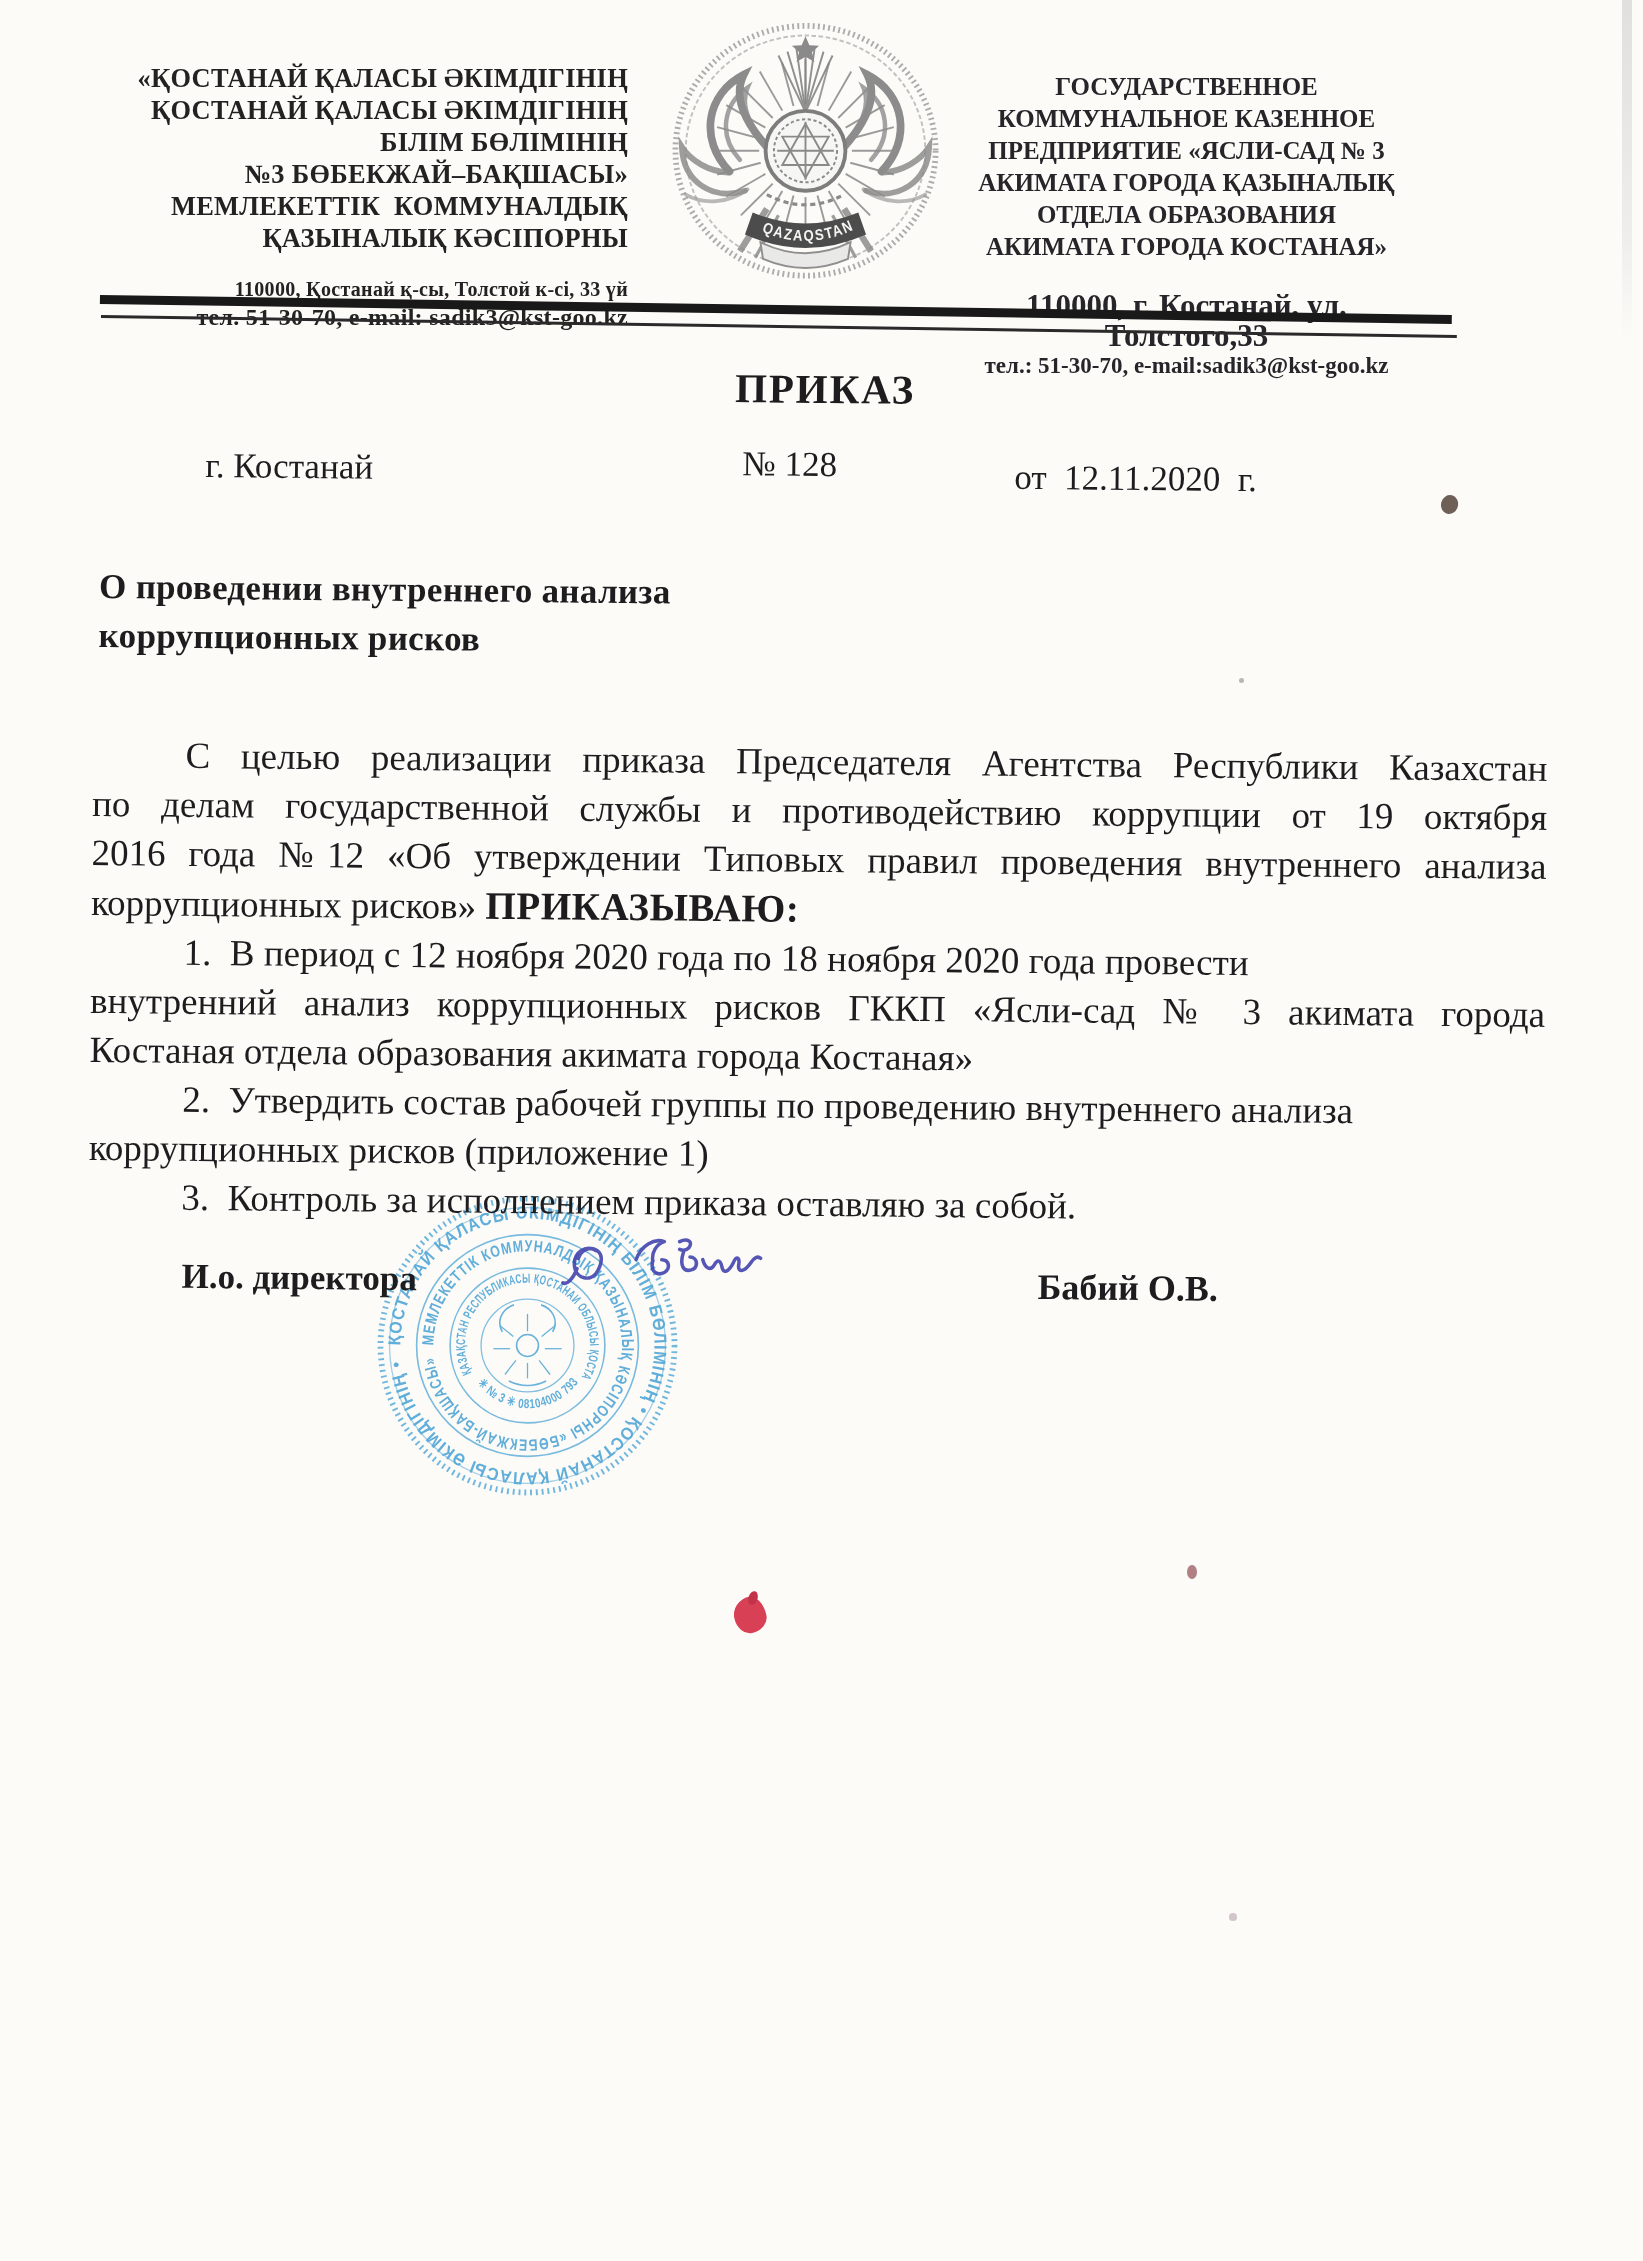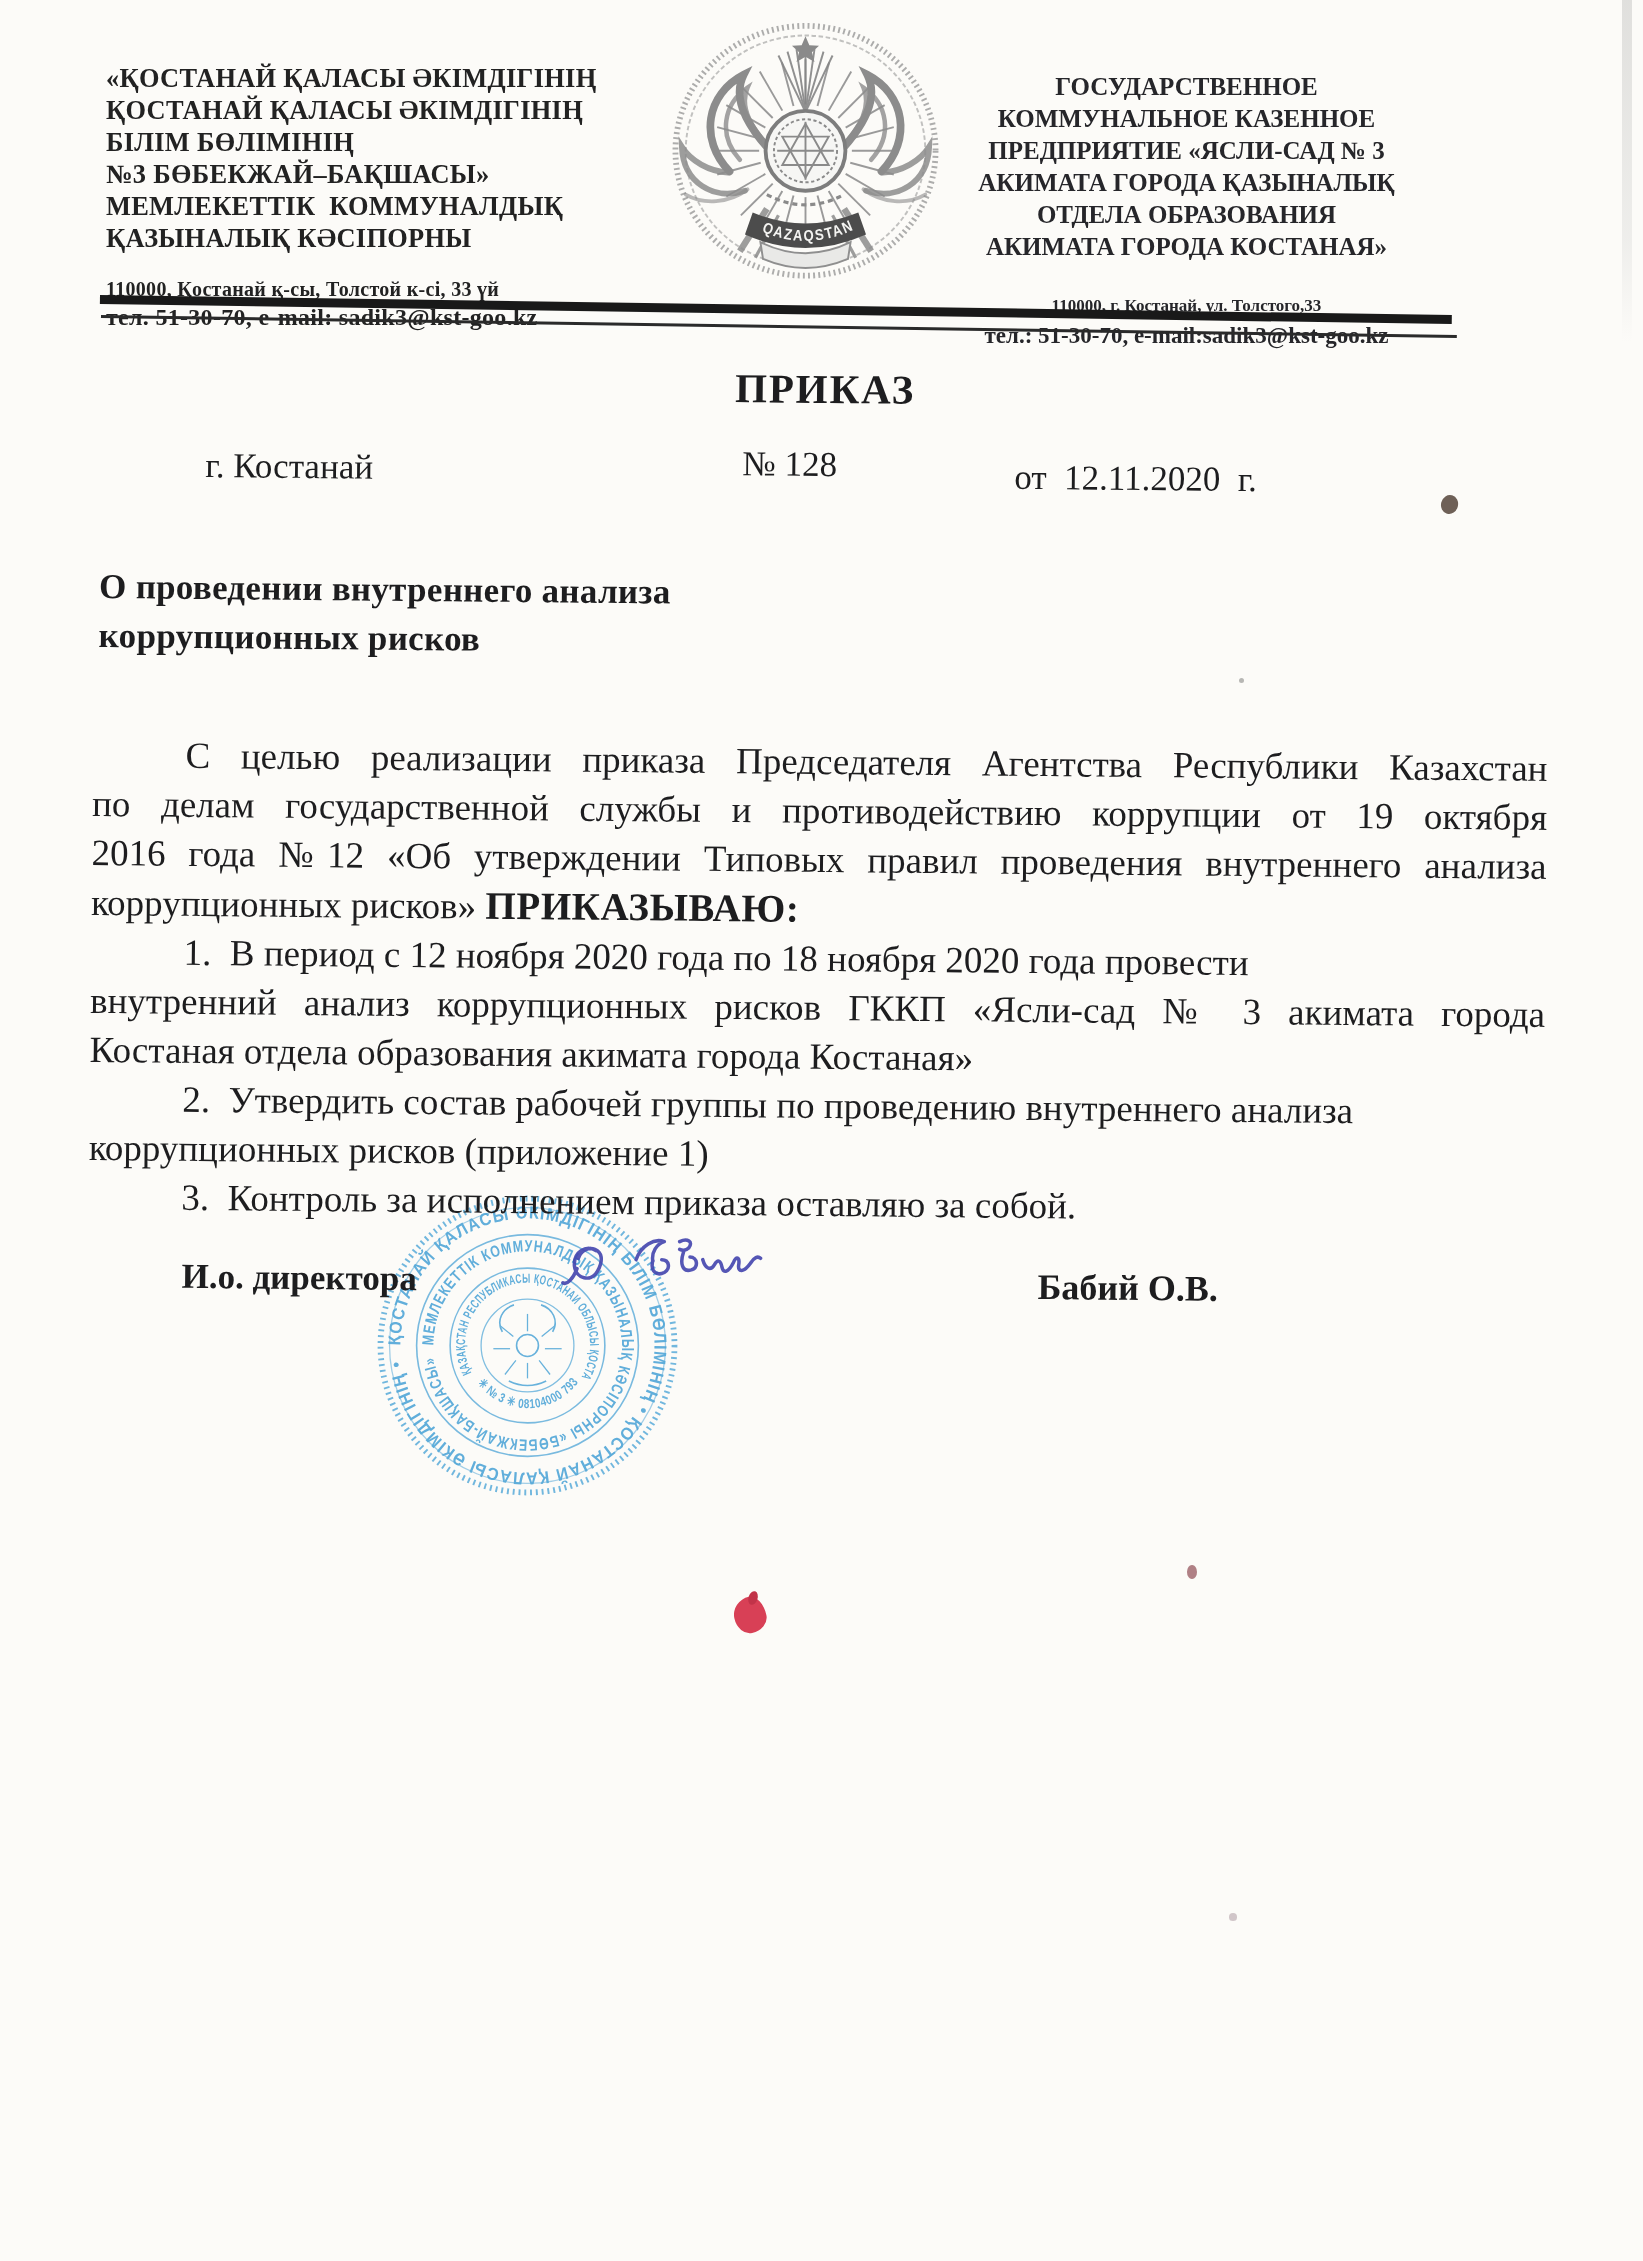--- a/index.html
+++ b/index.html
@@ -7,31 +7,31 @@
     position:relative;
     width:1644px;height:2261px;
     background:#fcfbf8;
     overflow:hidden;
     font-family:"Liberation Serif","DejaVu Serif",serif;
     color:#1d1d1f;
   }
   
   .hdr-left{
     position:absolute;left:106px;top:62px;width:522px;
-    text-align:left;font-weight:bold;font-size:26.4px;line-height:32px;
+    text-align:right;font-weight:bold;font-size:26.4px;line-height:32px;
     letter-spacing:0.3px;color:#222;
   }
   .hdr-right{
     position:absolute;left:948px;top:71px;width:477px;
     text-align:center;font-weight:bold;font-size:25px;line-height:32px;
     color:#26262a;
   }
   .hdr-left .addr1{margin-top:21px;font-size:20px;line-height:28px;}
   .hdr-left .addr2{font-size:24px;line-height:28px;}
-  .hdr-right .addr1{margin-top:28px;font-size:17px;line-height:30px;}
+  .hdr-right .addr1{margin-top:28px;font-size:31px;line-height:30px;}
   .hdr-right .addr2{font-size:23px;line-height:30px;}
   .emblem-wrap{position:absolute;left:669px;top:22px;width:273px;height:264px;}
   
   .rule-thick{
     position:absolute;left:100px;top:295px;width:1352px;height:9px;
     background:#191919;transform:rotate(0.85deg);transform-origin:left top;
   }
   .rule-thin{
     position:absolute;left:101px;top:315px;width:1356px;height:2.6px;
     background:#2a2a2a;transform:rotate(0.85deg);transform-origin:left top;

